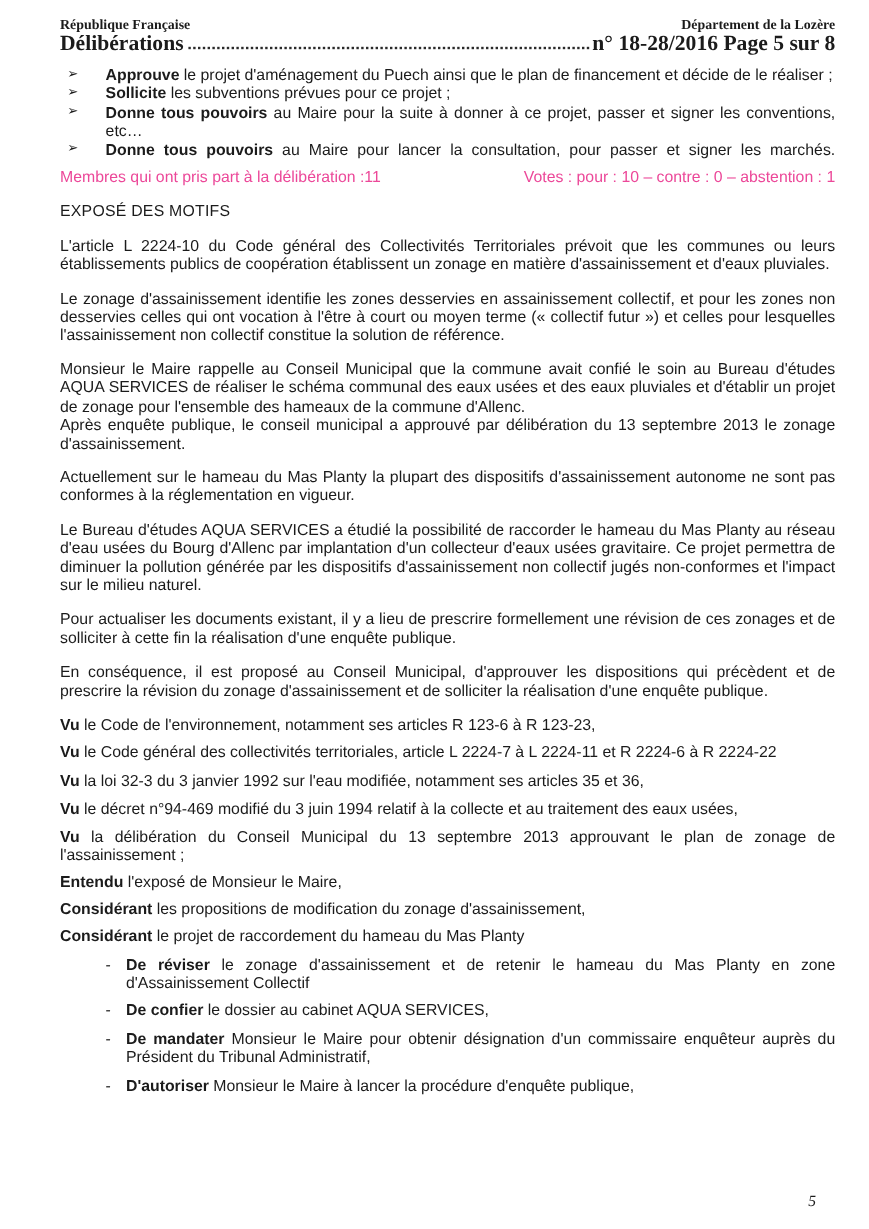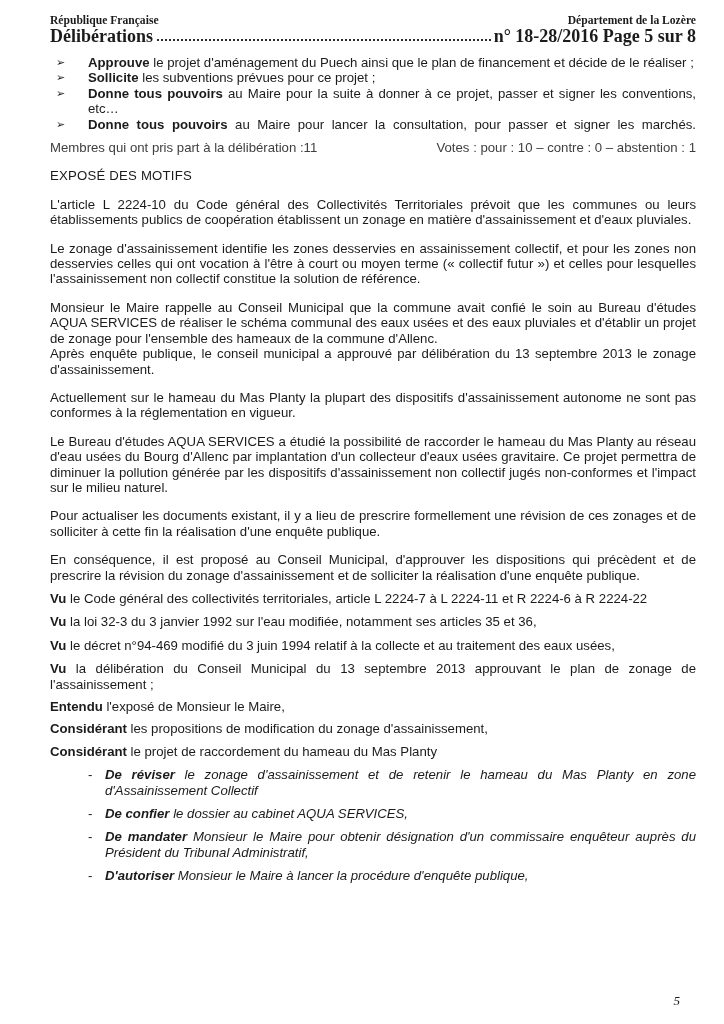--- a/index.html
+++ b/index.html
@@ -33,34 +33,34 @@
   .lead { font-weight:bold; }
   
   .section-title {
     margin-top:6px;
     border-top:2px solid #1b1b1b;
     border-bottom:2px solid #1b1b1b;
     font-weight:bold; font-size:13.6px;
     padding:3px 0 4px 1px;
   }
   
-  .meta-row { display:flex; justify-content:space-between; margin-top:8px; color:#404040; }
+  .meta-row { display:flex; justify-content:space-between; margin-top:8px; color:#ec4899; }
   
   .expose-heading { margin-top:13px; letter-spacing:0.2px; }
   .para { margin-top:13px; text-align:justify; }
   .para.no-gap { margin-top:0; }
   .vu { margin-top:8px; text-align:justify; }
   .vu.first { margin-top:13px; }
   .council-intro { margin-top:12px; }
   .recital { margin-top:7px; }
   .decide-heading { margin-top:7px; font-weight:bold; }
   .decisions { margin-top:4px; margin-left:38px; }
   .decision-item { display:flex; margin-top:8px; text-align:justify; }
   .decision-item .dash { flex:0 0 17px; }
-  .decision-item .txt { flex:1;font-style:italic; }
+  .decision-item .txt { flex:1; }
   .page-number {
     position:absolute; right:44px; bottom:16px;
     font-family:"Liberation Serif", serif; font-style:italic; font-size:13px;
   }
 </style>
 </head>
 <body>
 
 <div class="page">
 
@@ -105,20 +105,21 @@
 
   <div class="para">L'article L 2224-10 du Code général des Collectivités Territoriales prévoit que les communes ou leurs établissements publics de coopération établissent un zonage en matière d'assainissement et d'eaux pluviales.</div>
   <div class="para">Le zonage d'assainissement identifie les zones desservies en assainissement collectif, et pour les zones non desservies celles qui ont vocation à l'être à court ou moyen terme (« collectif futur ») et celles pour lesquelles l'assainissement non collectif constitue la solution de référence.</div>
   <div class="para">Monsieur le Maire rappelle au Conseil Municipal que la commune avait confié le soin au Bureau d'études AQUA SERVICES de réaliser le schéma communal des eaux usées et des eaux pluviales et d'établir un projet de zonage pour l'ensemble des hameaux de la commune d'Allenc.</div>
   <div class="para no-gap">Après enquête publique, le conseil municipal a approuvé par délibération du 13 septembre 2013 le zonage d'assainissement.</div>
   <div class="para">Actuellement sur le hameau du Mas Planty la plupart des dispositifs d'assainissement autonome ne sont pas conformes à la réglementation en vigueur.</div>
   <div class="para">Le Bureau d'études AQUA SERVICES a étudié la possibilité de raccorder le hameau du Mas Planty au réseau d'eau usées du Bourg d'Allenc par implantation d'un collecteur d'eaux usées gravitaire. Ce projet permettra de diminuer la pollution générée par les dispositifs d'assainissement non collectif jugés non-conformes et l'impact sur le milieu naturel.</div>
   <div class="para">Pour actualiser les documents existant, il y a lieu de prescrire formellement une révision de ces zonages et de solliciter à cette fin la réalisation d'une enquête publique.</div>
   <div class="para">En conséquence, il est proposé au Conseil Municipal, d'approuver les dispositions qui précèdent et de prescrire la révision du zonage d'assainissement et de solliciter la réalisation d'une enquête publique.</div>
 
+  <div class="vu first"><span class="lead">Vu</span><span> le Code de l'environnement, notamment ses articles R 123-6 à R 123-23,</span></div>
   <div class="vu"><span class="lead">Vu</span><span> le Code général des collectivités territoriales, article L 2224-7 à L 2224-11 et R 2224-6 à R 2224-22</span></div>
   <div class="vu"><span class="lead">Vu</span><span> la loi 32-3 du 3 janvier 1992 sur l'eau modifiée, notamment ses articles 35 et 36,</span></div>
   <div class="vu"><span class="lead">Vu</span><span> le décret n°94-469 modifié du 3 juin 1994 relatif à la collecte et au traitement des eaux usées,</span></div>
   <div class="vu"><span class="lead">Vu</span><span> la délibération du Conseil Municipal du 13 septembre 2013 approuvant le plan de zonage de l'assainissement ;</span></div>
 
   <div class="recital"><span class="lead">Entendu</span><span> l'exposé de Monsieur le Maire,</span></div>
   <div class="recital"><span class="lead">Considérant</span><span> les propositions de modification du zonage d'assainissement,</span></div>
   <div class="recital"><span class="lead">Considérant</span><span> le projet de raccordement du hameau du Mas Planty</span></div>
 
   <div class="decisions">

